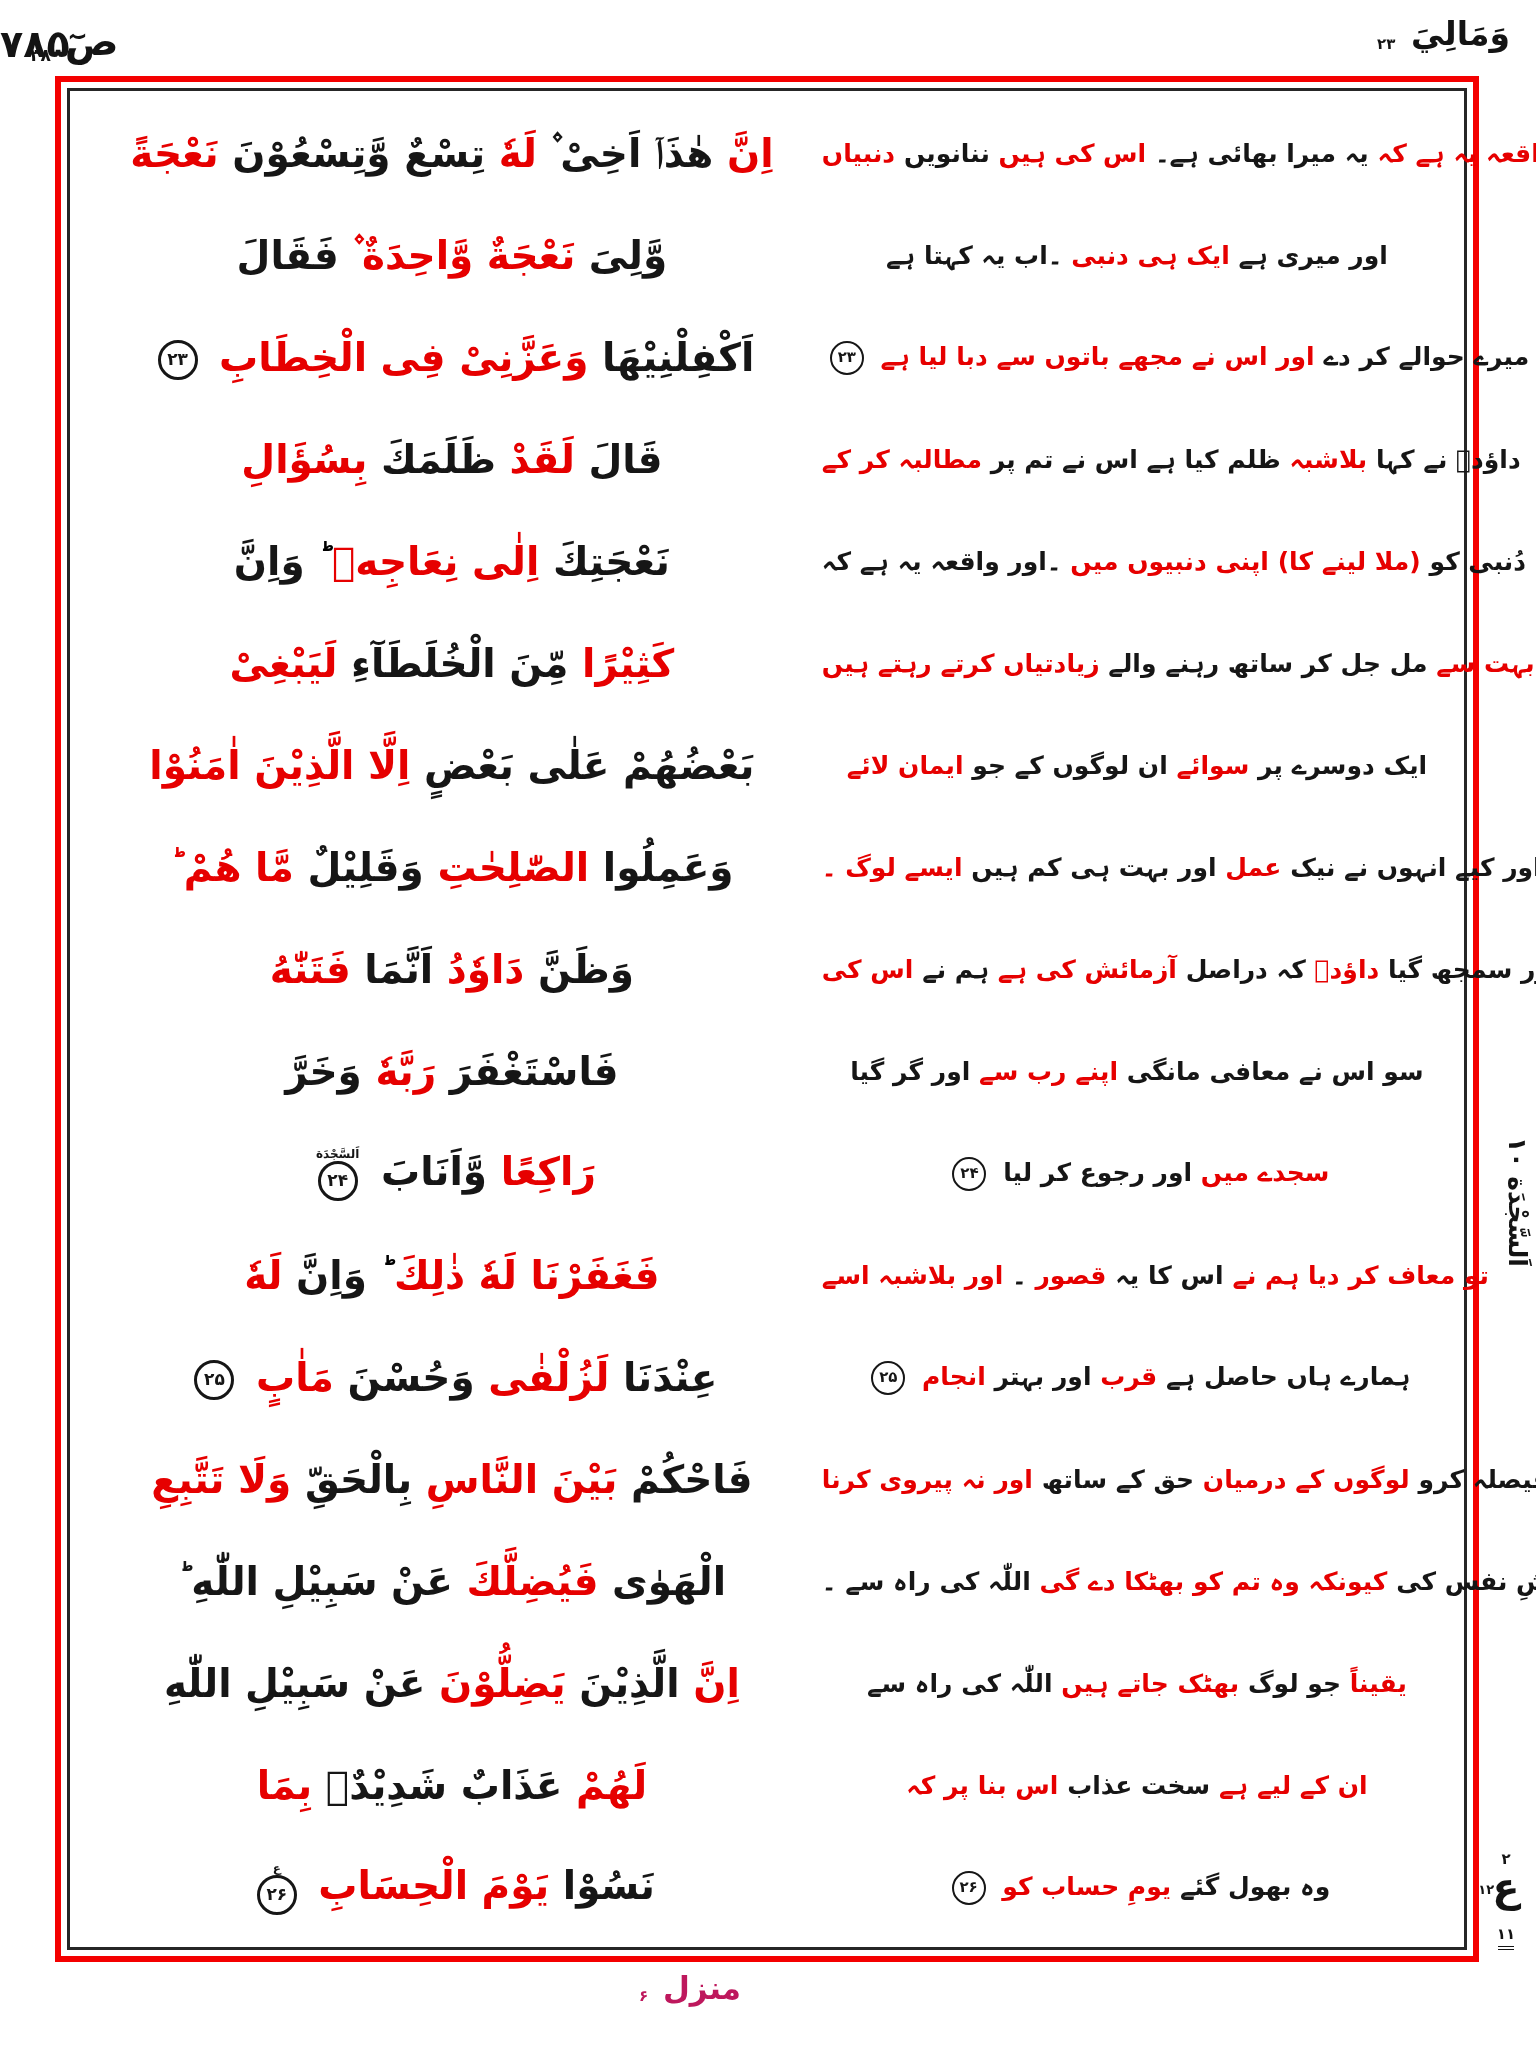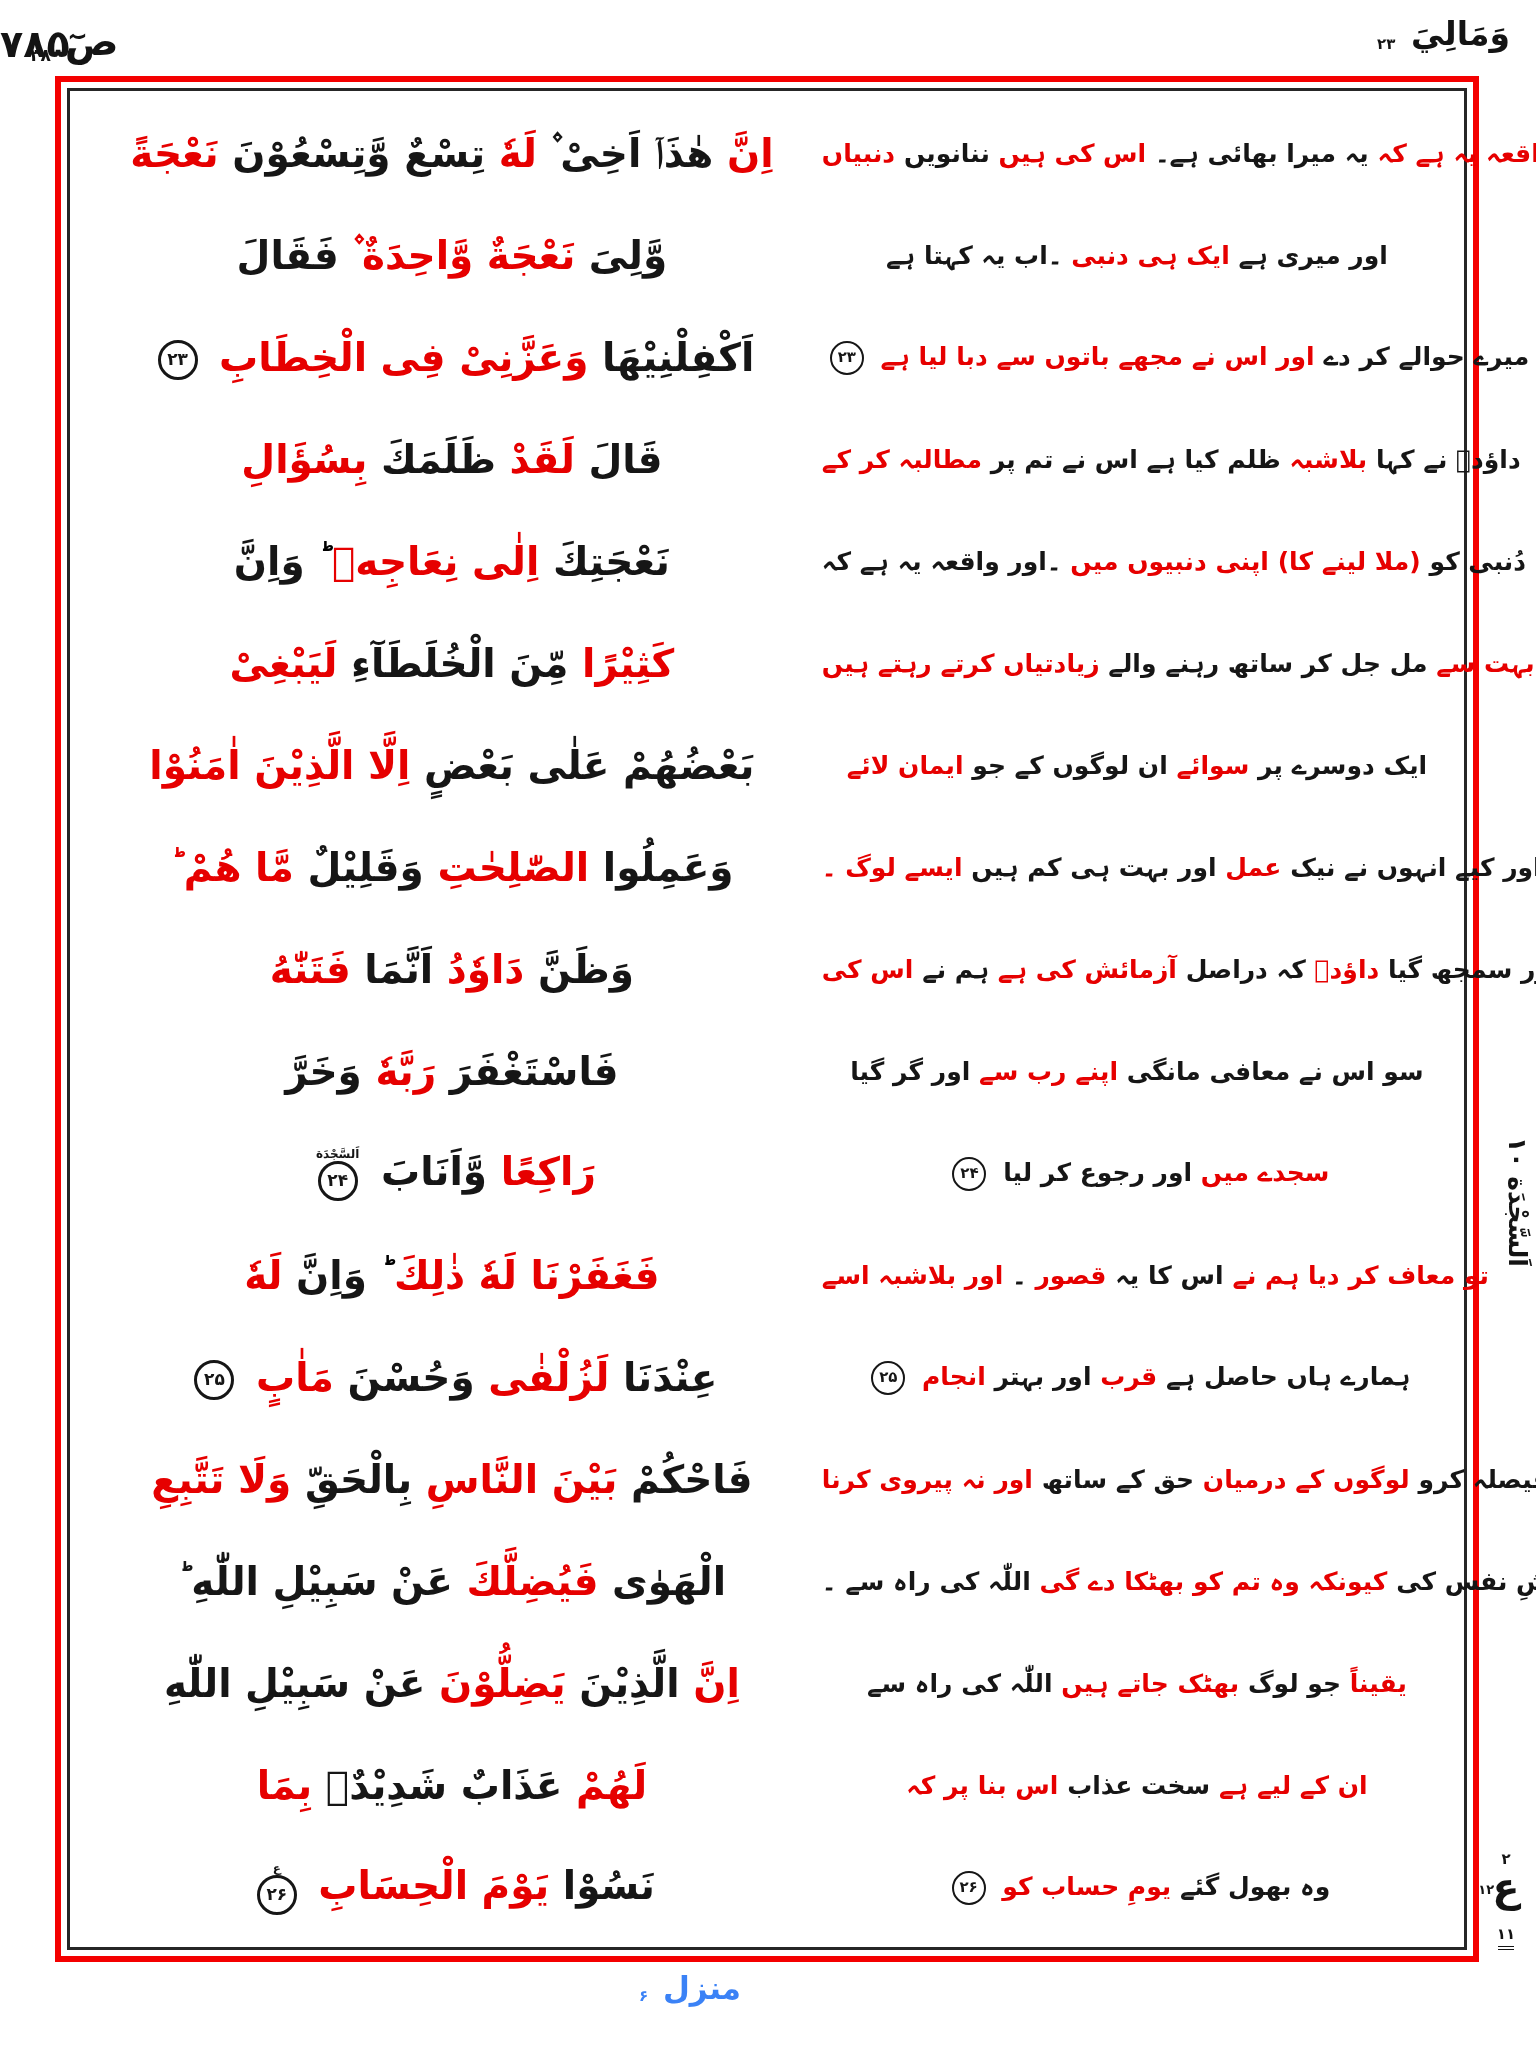--- a/index.html
+++ b/index.html
@@ -35,21 +35,21 @@
     writing-mode:vertical-rl;text-align:center;font-size:25px;font-weight:700;color:#141414;direction:rtl;}
   .ruku-margin{position:absolute;left:1480px;top:1852px;width:52px;display:flex;flex-direction:column;
     align-items:center;color:#141414;font-weight:700;line-height:1;}
   .ruku-top{font-size:15px;}
   .ruku-ain{font-size:40px;position:relative;}
   .ruku-mid{position:absolute;left:-14px;top:16px;font-size:13px;}
   .ruku-bottom{font-size:15px;margin-top:20px;}
   .ruku-dbl{width:16px;border-top:4px double #141414;margin-top:4px;}
   
   .footer{position:absolute;left:0;width:1380px;top:1970px;text-align:center;
-    font-size:31px;font-weight:700;color:#3b82f6;direction:rtl;}
+    font-size:31px;font-weight:700;color:#be185d;direction:rtl;}
   .footer .sm{font-size:15px;vertical-align:-2px;margin-right:4px;}
 </style>
 </head>
 <body>
 
 <div class="hdr">
   <div class="hdr-left">
     <span>صٓ</span>
     <span class="sm">۳۸</span>
   </div>

